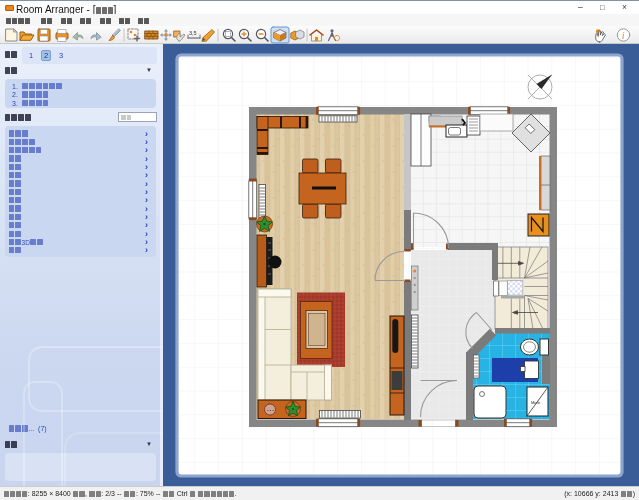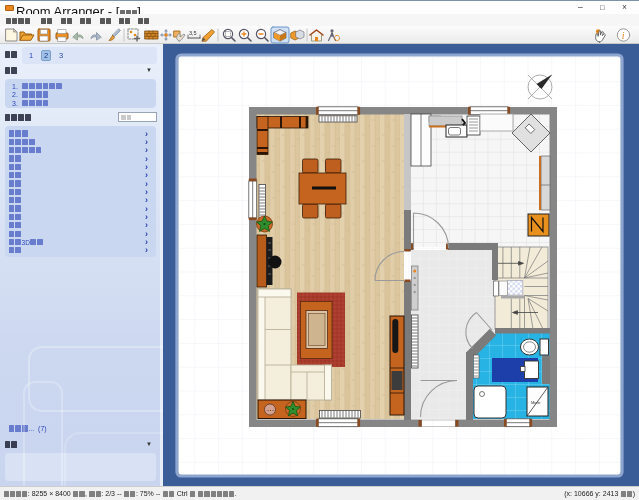--- a/index.html
+++ b/index.html
@@ -1,19 +1,19 @@
 <!DOCTYPE html>
 <html><head><meta charset="utf-8"><style>
 *{margin:0;padding:0;box-sizing:border-box}
 html,body{width:639px;height:500px;overflow:hidden;font-family:"Liberation Sans",sans-serif;background:#fff;position:relative}
 .c{display:inline-block;width:5.8px;height:6.2px;background:currentColor;border-radius:.5px;opacity:.62;margin:0 .5px;vertical-align:-0.5px}
 .c.b{opacity:.8}
 .c.t{width:5.2px;height:5.6px;opacity:.55}
 #title{position:absolute;left:0;top:0;width:639px;height:14px;background:#fff;border-top:1px solid #7f92ad}
-#title .txt{position:absolute;left:16px;top:3px;font-size:13px;color:#111}
+#title .txt{position:absolute;left:16px;top:3px;font-size:10px;color:#111}
 #title .ico{position:absolute;left:5px;top:4px;width:9px;height:6px;background:#e8861c;border:1px solid #b05e10;border-radius:1px}
 #title .btn{position:absolute;top:1px;font-size:8.5px;color:#333;font-family:"Liberation Sans"}
 #menubar{position:absolute;left:0;top:14px;width:639px;height:12px;background:#f6f6f6;color:#1a1a1a;font-size:7px}
 #menubar span.m{position:absolute;top:3px}
 #menubar .c{width:5.4px;height:5.8px;opacity:.72}
 #toolbar{position:absolute;left:0;top:26px;width:639px;height:18px;background:linear-gradient(#fcfcfc,#ebebeb);border-bottom:1px solid #c9c9c9}
 #panel{position:absolute;left:0;top:44px;width:163px;height:442px;border-right:0;box-shadow:inset -3px 0 0 #e7edf8;background:linear-gradient(#eaf0fb 0%,#dde6f6 30%,#ccd8f0 70%,#c9d5ef 100%);overflow:hidden}
 #panel .hdr{position:absolute;left:4px;font-size:8px;font-weight:bold;color:#15182a;letter-spacing:.5px}
 #panel .arr{position:absolute;left:146px;font-size:6px;color:#333}
 #panel .box{position:absolute;left:5px;width:151px;background:#cad7f1;border-radius:4px}

